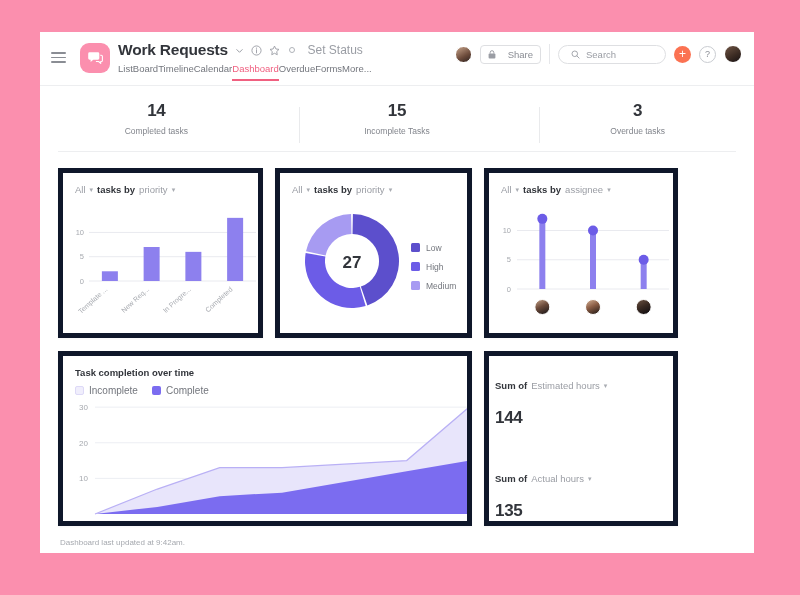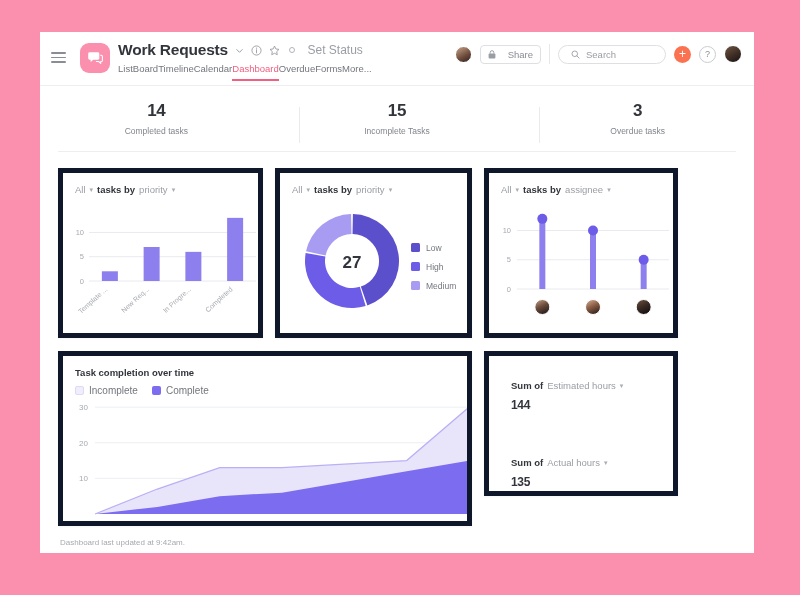--- a/index.html
+++ b/index.html
@@ -142,21 +142,21 @@
   }
   .legend {
     display: flex; gap: 14px; padding: 7px 12px 0 12px; align-items: center;
   }
   .legend-item { display:flex; align-items:center; gap:5px; font-size: 10px; color: #73767d; }
   .swatch { width: 9px; height: 9px; border-radius: 2px; }
 
   .sum-block { padding: 0 0 0 2px; }
   .sum-label { font-size: 9.5px; color: #9a9da4; display:flex; align-items:center; gap:4px;}
   .sum-label b { color: #32353b; font-weight: bold; }
-  .sum-value { font-size: 12px; font-weight: bold; color: #32353b; margin-top: 7px; letter-spacing:-0.3px;}
+  .sum-value { font-size: 17px; font-weight: bold; color: #32353b; margin-top: 17px; letter-spacing:-0.3px;}
 
   .footer-note {
     font-size: 8px; color: #a6a9af; margin-top: 12px; padding-left: 2px;
   }
 
   .axis-lbl { font-size: 7.5px; fill: #a6a9af; font-family: "Liberation Sans", sans-serif; }
   .tick-rot { font-size: 7px; fill: #a6a9af; font-family: "Liberation Sans", sans-serif; }
 </style>
 </head>
 <body>
@@ -385,21 +385,21 @@
               <text x="25" y="49.75" text-anchor="end" font-size="8" fill="#a6a9af" font-family="&quot;Liberation Sans&quot;, sans-serif">20</text>
               <line x1="32" y1="11.125" x2="406" y2="11.125" stroke="#eceef3" stroke-width="1"></line>
               <text x="25" y="14.125" text-anchor="end" font-size="8" fill="#a6a9af" font-family="&quot;Liberation Sans&quot;, sans-serif">30</text>
               <path d="M 32 118 L 94.33333333333333 93.0625 L 156.66666666666666 71.6875 L 219 71.6875 L 281.3333333333333 68.125 L 343.6666666666667 64.5625 L 406 11.125 L 406 118 L 32 118 Z" fill="#e8e5fb"></path>
               <path d="M 32 118 L 94.33333333333333 110.875 L 156.66666666666666 100.1875 L 219 96.625 L 281.3333333333333 85.9375 L 343.6666666666667 75.25 L 406 64.5625 L 406 118 L 32 118 Z" fill="#7b6cf0"></path>
               <path d="M 32 118 L 94.33333333333333 93.0625 L 156.66666666666666 71.6875 L 219 71.6875 L 281.3333333333333 68.125 L 343.6666666666667 64.5625 L 406 11.125" fill="none" stroke="#b9b0f5" stroke-width="1.2"></path>
             </svg>
         </div>
       </div>
 
-      <div class="card" style="width:194px;height:145px;padding:24px 20px;">
+      <div class="card" style="width:194px;height:175px;padding:24px 4px;">
         <div class="sum-block">
           <div class="sum-label">
             <b>Sum of</b>
             <span>Estimated hours</span>
             <span class="chev">▾</span>
           </div>
           <div class="sum-value">144</div>
         </div>
         <div class="sum-block" style="margin-top:45px;">
           <div class="sum-label">

